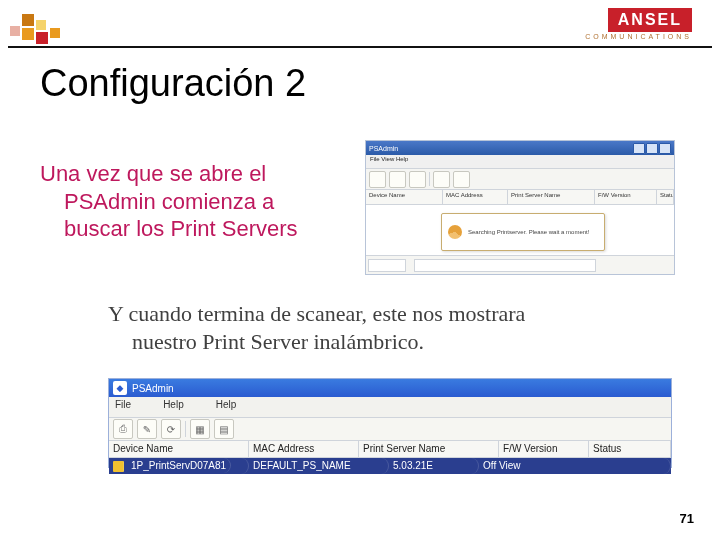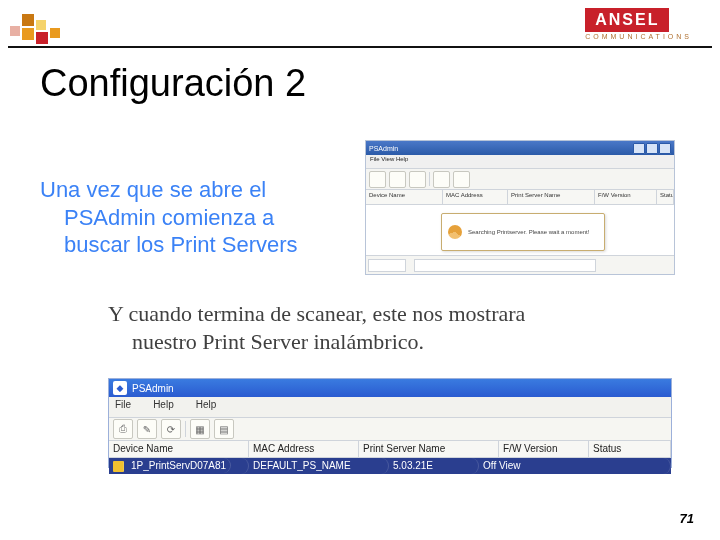--- a/index.html
+++ b/index.html
@@ -19,20 +19,21 @@
   }
   .top-accent .sq {
     position: absolute;
     width: 12px;
     height: 12px;
   }
   .brand {
     position: absolute;
     top: 8px;
     right: 28px;
+    text-align: right;
   }
   .brand-box {
     background: #c8202a;
     color: #fff;
     font-weight: bold;
     font-stretch: condensed;
     letter-spacing: 2px;
     padding: 3px 10px 3px 10px;
     font-size: 16px;
     display: inline-block;
@@ -53,27 +54,27 @@
   .title {
     position: absolute;
     top: 62px;
     left: 40px;
     font-size: 38px;
     font-family: Arial, sans-serif;
     color: #000;
   }
   .para1 {
     position: absolute;
-    top: 176px;
+    top: 160px;
     left: 40px;
     width: 290px;
     font-size: 22px;
     line-height: 1.25;
     font-family: Arial, sans-serif;
-    color: #3b82f6;
+    color: #be185d;
   }
   .para1 .indent {
     display: block;
     padding-left: 24px;
   }
   .shot1 {
     position: absolute;
     top: 140px;
     left: 365px;
     width: 310px;
@@ -160,21 +161,21 @@
   .shot2 .titlebar{
     height:18px;background:linear-gradient(#3a7be0,#2a5bd0);
     display:flex;align-items:center;color:#fff;padding:0 4px;gap:5px;
   }
   .shot2 .titlebar .appicon{
     width:14px;height:14px;background:#fff;border-radius:2px;
     display:flex;align-items:center;justify-content:center;font-size:9px;color:#2a5bd0;
   }
   .shot2 .menubar{
     height:16px;background:#f2f2ee;border-bottom:1px solid #cfd4db;
-    display:flex;gap:22px;padding:2px 6px;color:#333;
+    display:flex;gap:32px;padding:2px 6px;color:#333;
   }
   .shot2 .toolbar{
     height:22px;background:#f6f6f2;border-bottom:1px solid #cfd4db;
     display:flex;align-items:center;gap:4px;padding:0 4px;
   }
   .shot2 .tbicon{
     width:18px;height:18px;border:1px solid #c8c8c0;background:#fdfdf8;border-radius:2px;
     display:flex;align-items:center;justify-content:center;font-size:10px;color:#666;
   }
   .shot2 .headers{
@@ -189,21 +190,20 @@
     display:inline-block;width:11px;height:11px;background:#f0c030;margin-right:3px;vertical-align:middle;border-radius:1px;
   }
 
   .pagenum{
     position:absolute;
     bottom:14px;
     right:26px;
     font-size:13px;
     font-weight:bold;
     font-family:Arial,sans-serif;
-    font-style:italic;
   }
 
   .c-orange{background:#e99a1f;}
   .c-dkorange{background:#c97812;}
   .c-red{background:#c8202a;}
   .c-lred{background:#e8b0a4;}
   .c-yel{background:#f5d36a;}
 </style>
 </head>
 <body>

